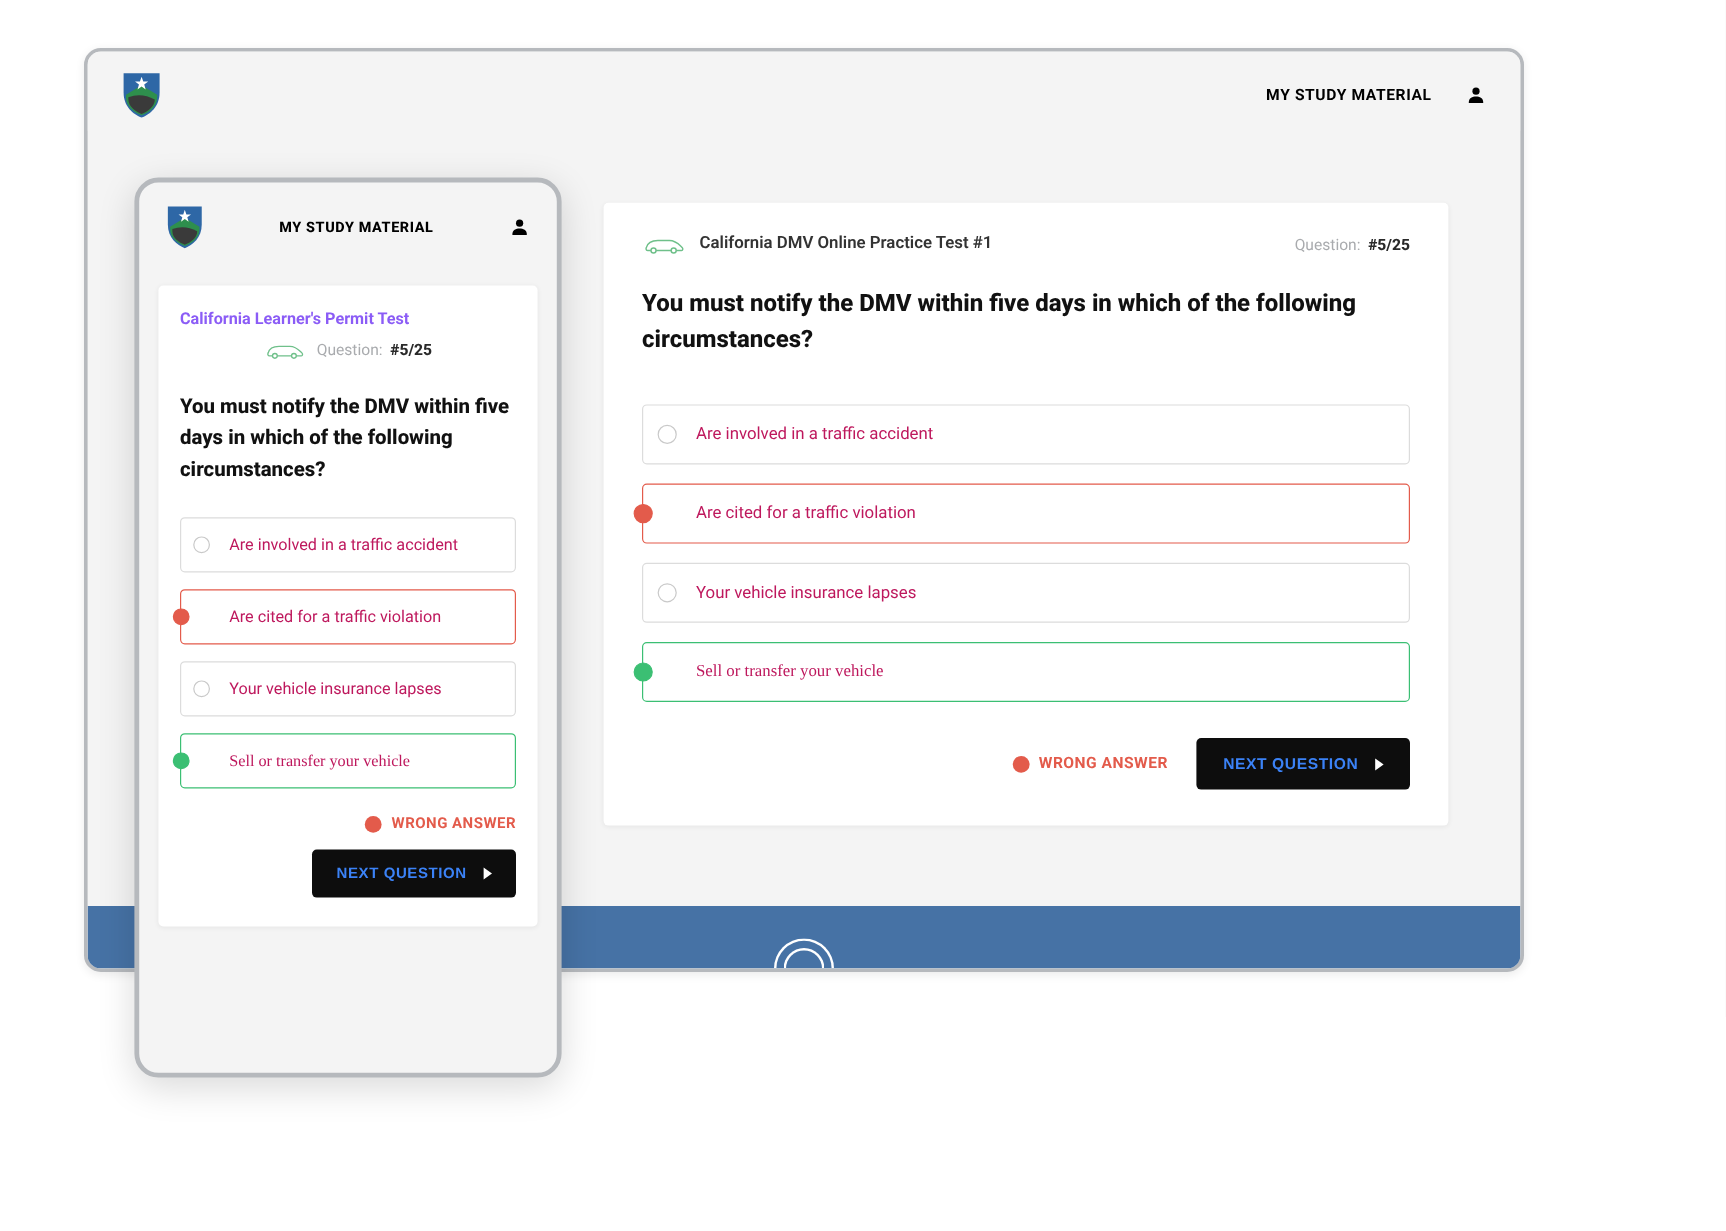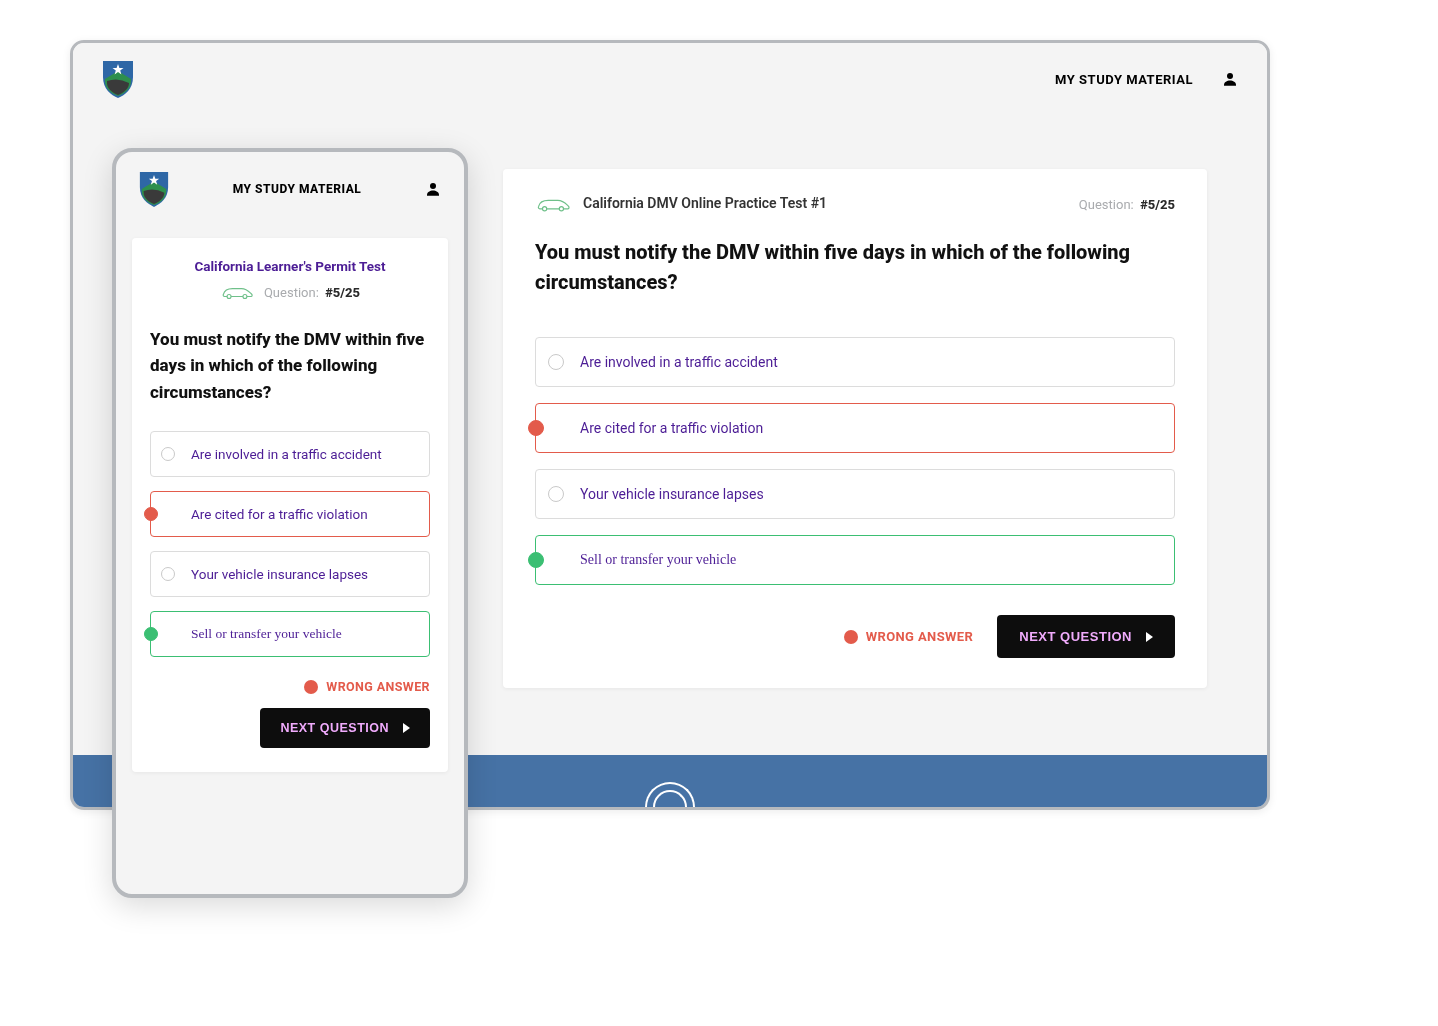--- a/index.html
+++ b/index.html
@@ -83,21 +83,21 @@
     margin-bottom: 40px;
   }
 
   .options { display:flex; flex-direction:column; gap:16px; }
   .option {
     position: relative;
     border: 1px solid #dcdcdc;
     border-radius: 4px;
     padding: 16px 18px 16px 44px;
     font-size: 14px;
-    color:#4c1d95;
+    color:#be185d;
     cursor: pointer;
     background:#fff;
   }
   .option .radio {
     position:absolute;
     left:12px; top:50%; transform:translateY(-50%);
     width:16px; height:16px; border-radius:50%;
     border:1.5px solid #c9c9c9; background:#fff;
   }
   .option.wrong { border:1.5px solid #e35b4b; }
@@ -114,21 +114,21 @@
     display:flex; align-items:center; justify-content:flex-end;
     gap:24px; margin-top:30px;
   }
   .wrong-answer-label {
     display:flex; align-items:center; gap:8px;
     color:#e35b4b; font-weight:700; font-size:13px; letter-spacing:.4px;
   }
   .wrong-dot { width:14px; height:14px; border-radius:50%; background:#e35b4b; }
 
   .next-btn {
-    background:#0d0d0d; color:#f0abfc; border:none;
+    background:#0d0d0d; color:#3b82f6; border:none;
     padding:14px 22px; border-radius:4px;
     font-size:13px; font-weight:700; letter-spacing:.5px;
     display:flex; align-items:center; gap:14px; cursor:pointer;
   }
   .triangle-right {
     width:0; height:0;
     border-top:5px solid transparent;
     border-bottom:5px solid transparent;
     border-left:7px solid #fff;
   }
@@ -175,21 +175,21 @@
     font-size:12px; font-weight:800; letter-spacing:.5px; color:#000;
     cursor:pointer;
   }
   .mobile-card {
     background:#fff; margin:18px 16px 16px 16px;
     border-radius:4px;
     box-shadow: 0 1px 4px rgba(0,0,0,0.06);
     padding:20px 18px 24px 18px;
   }
   .mobile-test-title {
-    text-align:center; font-size:13.5px; font-weight:700; color:#4c1d95;
+    text-align:left; font-size:13.5px; font-weight:700; color:#8b5cf6;
     margin-bottom:10px;
   }
   .mobile-qrow {
     display:flex; align-items:center; justify-content:center; gap:10px;
     margin-bottom:26px;
   }
   .mobile-qrow .question-counter { font-size:13px; }
   .mobile-question {
     font-size:17px; font-weight:800; line-height:1.55; color:#111;
     margin-bottom:26px;

